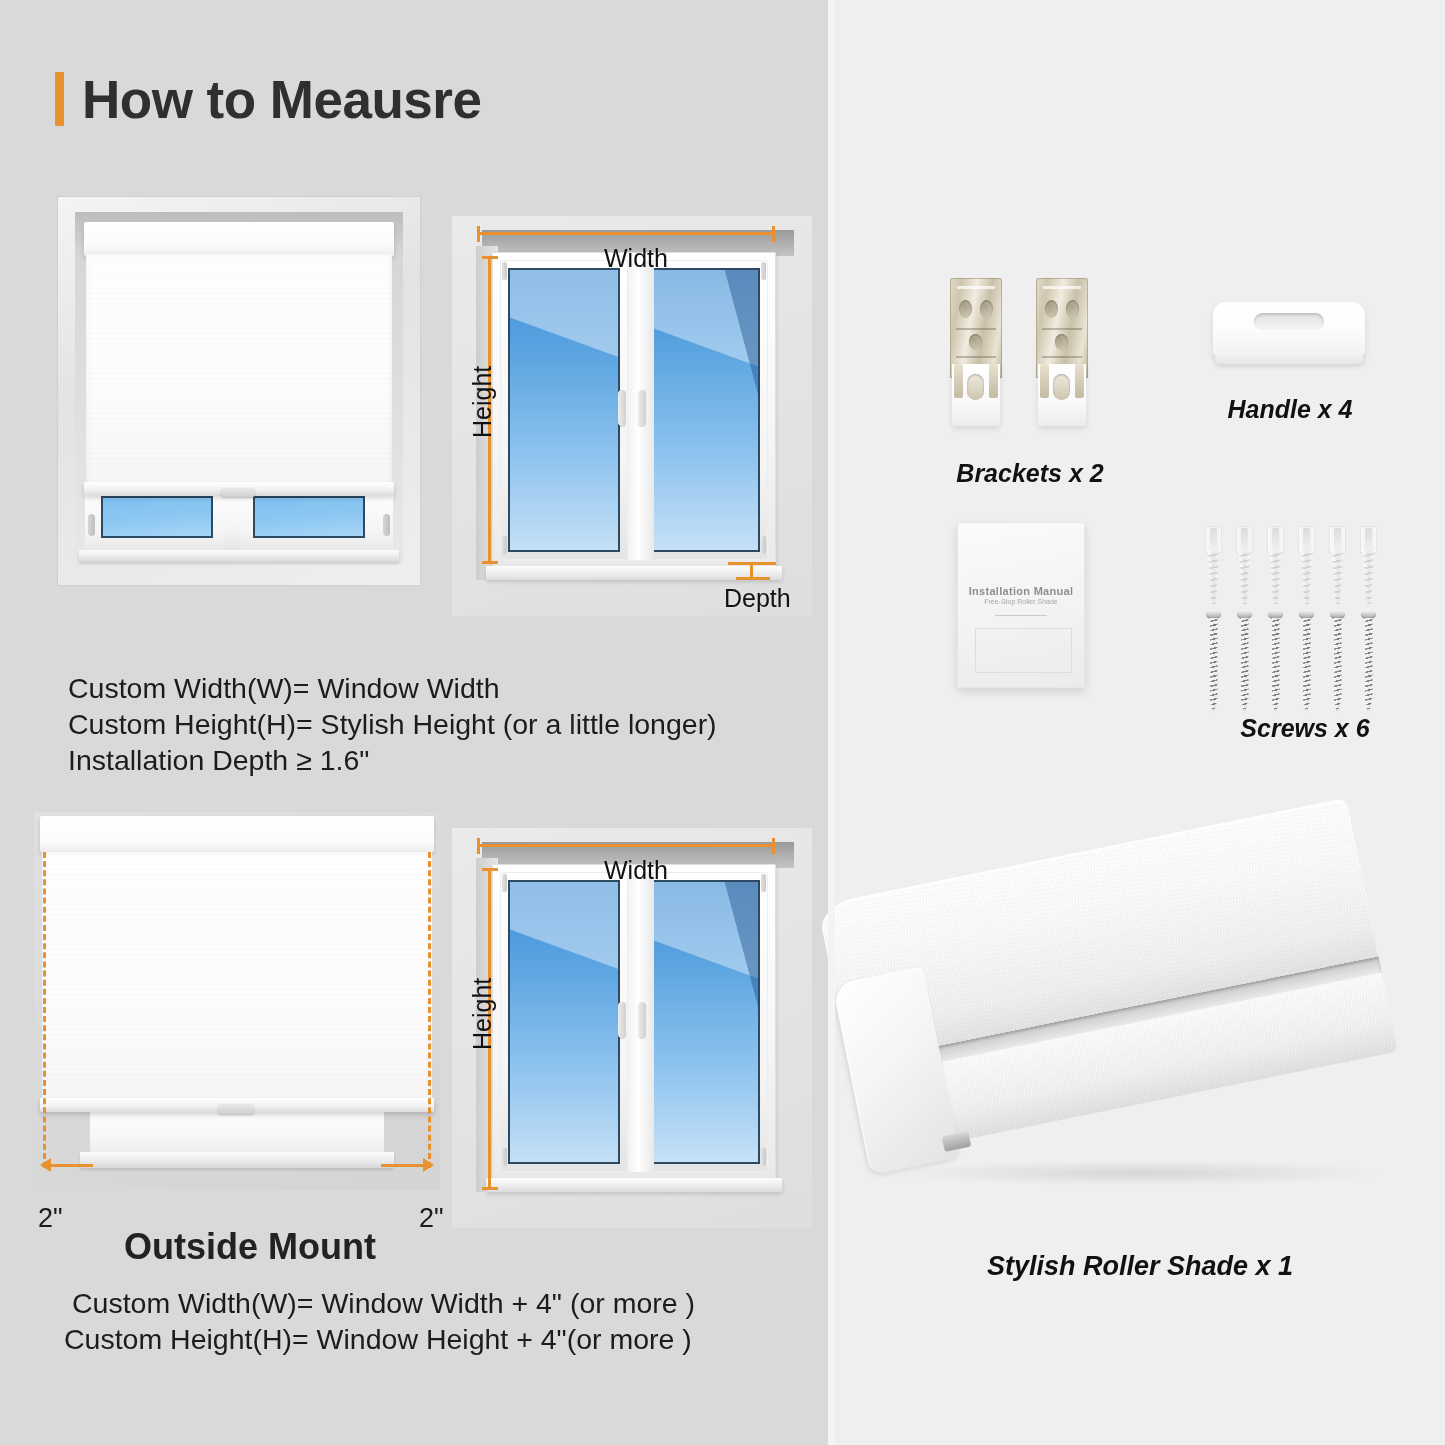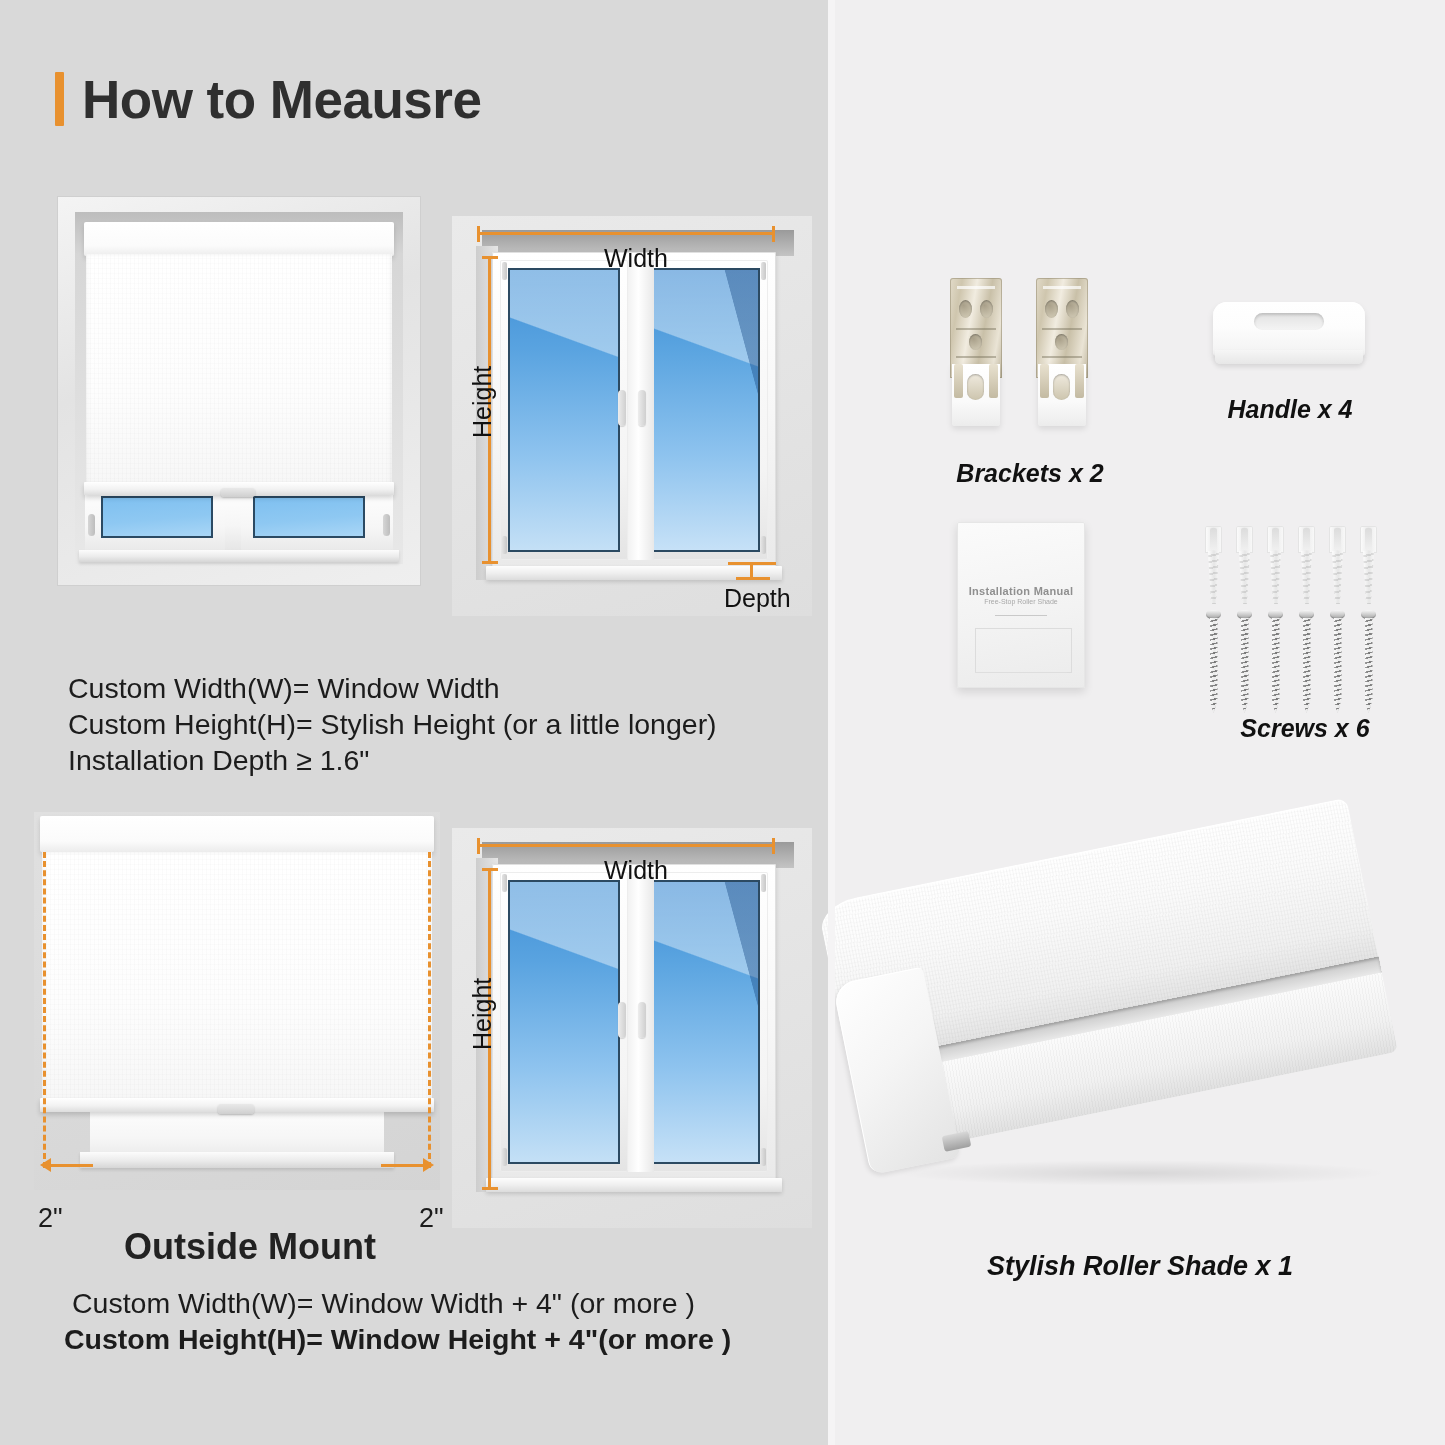--- a/index.html
+++ b/index.html
@@ -448,21 +448,21 @@
       <div class="arrow-l" style="left:6px;top:346px;"></div>
       <div class="arrow-r" style="right:6px;top:346px;"></div>
     </div>
 
     <div class="two-inch abs" style="left:38px;top:1203px;">2"</div>
     <div class="two-inch abs" style="left:419px;top:1203px;">2"</div>
 
     <div class="section-title abs" style="left:124px;top:1226px;">Outside Mount</div>
 
     <div class="body-line abs" style="left:72px;top:1285px;">Custom Width(W)= Window Width + 4" (or more )</div>
-    <div class="body-line abs" style="left:64px;top:1321px;font-weight:bold;">Custom Height(H)= Window Height + 4"(or more )</div>
+    <div class="body-line abs" style="left:64px;top:1321px;">Custom Height(H)= Window Height + 4"(or more )</div>
 
     <div class="bw" style="left:452px;top:812px;width:360px;height:400px;">
       <div class="bw-wall"></div>
       <div class="bw-reveal-top" style="left:30px;top:14px;right:18px;height:26px;"></div>
       <div class="bw-reveal-left" style="left:24px;top:30px;width:22px;bottom:36px;"></div>
 
       <div class="bw-frame" style="left:40px;top:36px;right:36px;bottom:44px;"></div>
 
       <div class="bw-sash" style="left:48px;top:44px;width:128px;bottom:56px;"></div>
       <div class="bw-glass" style="left:56px;top:52px;width:112px;bottom:64px;"></div>

